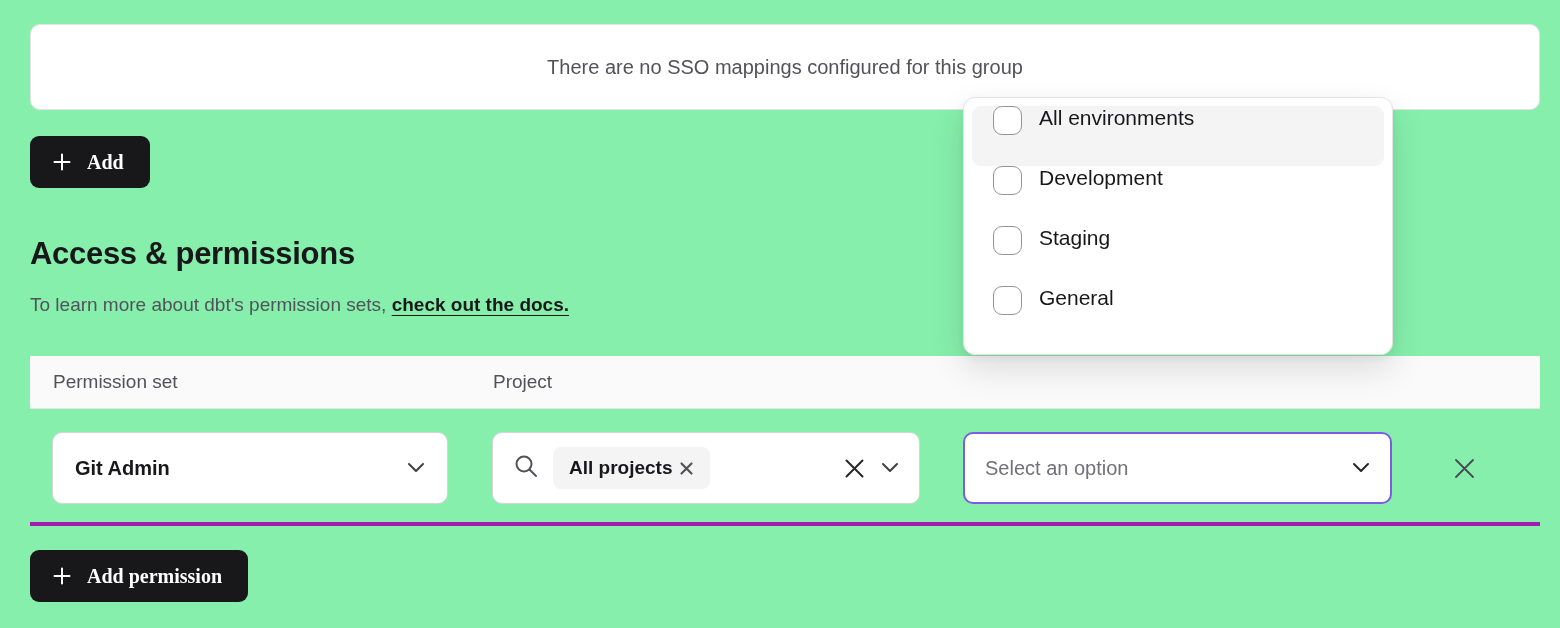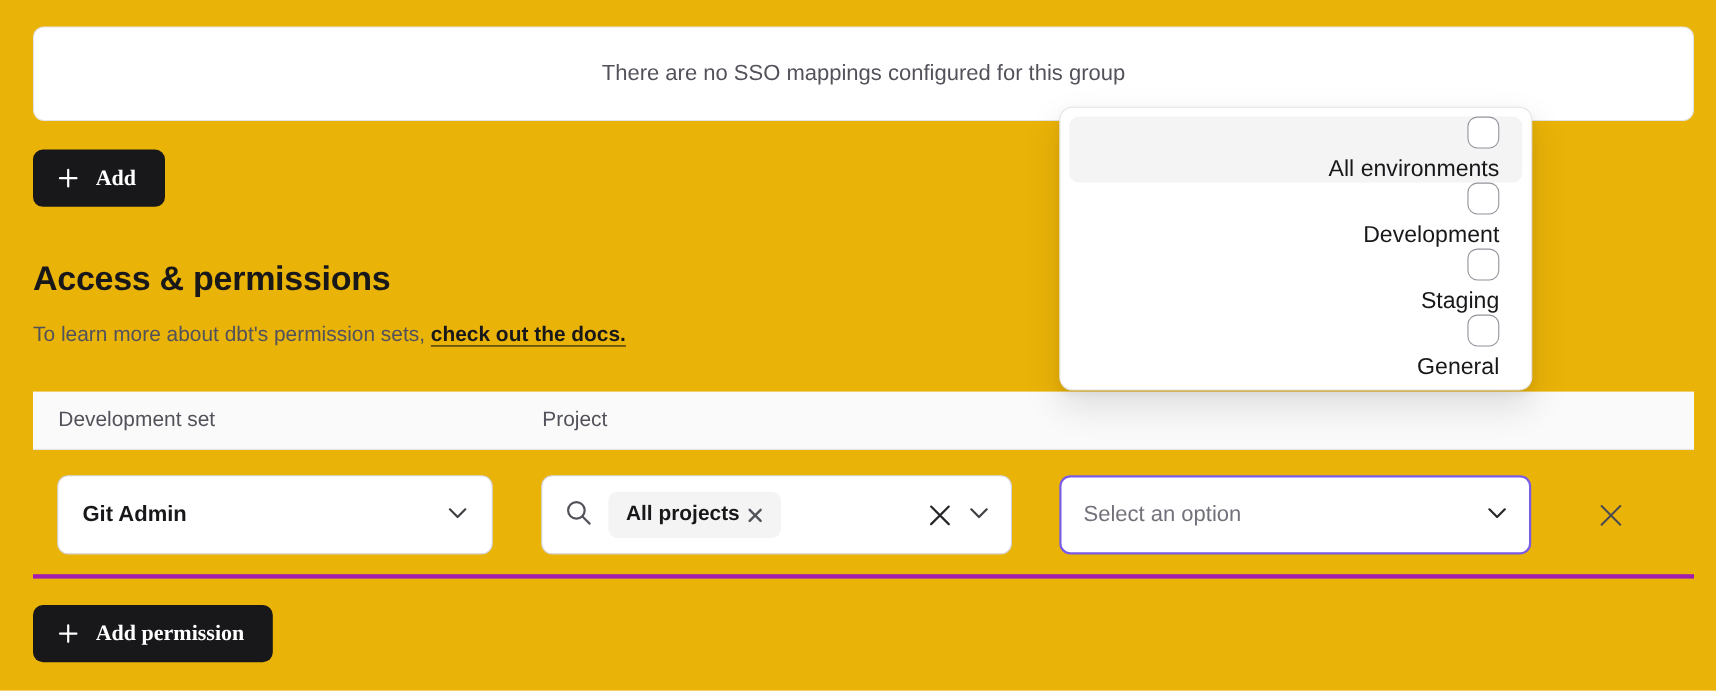--- a/index.html
+++ b/index.html
@@ -6,21 +6,21 @@
   html, body { background: #ffffff; }
   body {
     font-family: "Liberation Sans", "DejaVu Sans", sans-serif;
     color: #18181b;
     -webkit-font-smoothing: antialiased;
   }
   .page {
     position: relative;
     width: 1560px;
     height: 628px;
-    background: #eab308;
+    background: #86efac;
     overflow: hidden;
   }
 
   
   .sso-box {
     position: absolute;
     left: 30px; top: 24px;
     width: 1510px; height: 86px;
     border: 1px solid #e4e4e7;
     border-radius: 10px;
@@ -164,25 +164,24 @@
     width: 430px;
     background: #ffffff;
     border: 1px solid #e4e4e7;
     border-radius: 12px;
     box-shadow: 0 14px 34px rgba(0,0,0,0.12), 0 3px 8px rgba(0,0,0,0.05);
     padding: 8px;
     z-index: 30;
   }
   .env-option {
     height: 60px;
-    display: flex; align-items: flex-end; gap: 7px;
+    display: flex; align-items: flex-start; gap: 17px;
     padding: 0 21px;
     border-radius: 9px;
     cursor: pointer;
-    flex-direction: column;
   }
   .env-option.highlighted { background: #f4f4f5; }
   .env-option .checkbox {
     width: 29px; height: 29px;
     border: 1px solid #94949c;
     border-radius: 9px;
     background: #ffffff;
     flex: none;
   }
   .env-option .option-label {
@@ -210,21 +209,21 @@
 
   <h1 class="section-title">Access &amp; permissions</h1>
   <p class="section-subtitle">
     <span>To learn more about dbt's permission sets,</span>
     <span> </span>
     <a class="docs-link">check out the docs.</a>
   </p>
 
   <div class="perm-table">
     <div class="perm-header">
-      <div class="th th-permission-set">Development set</div>
+      <div class="th th-permission-set">Permission set</div>
       <div class="th th-project">Project</div>
       <div class="th"></div>
       <div class="th"></div>
     </div>
 
     <div class="perm-row">
 
       <div class="control select-permission-set">
         <span class="value">Git Admin</span>
         <span>

